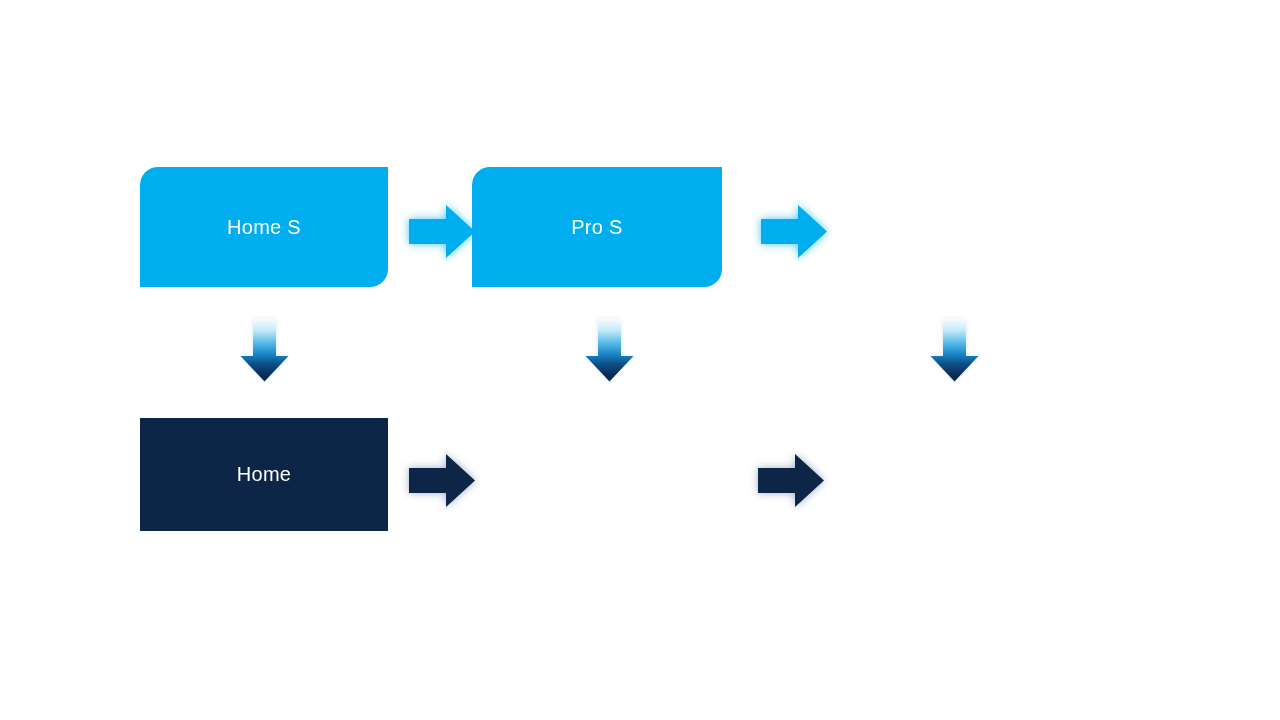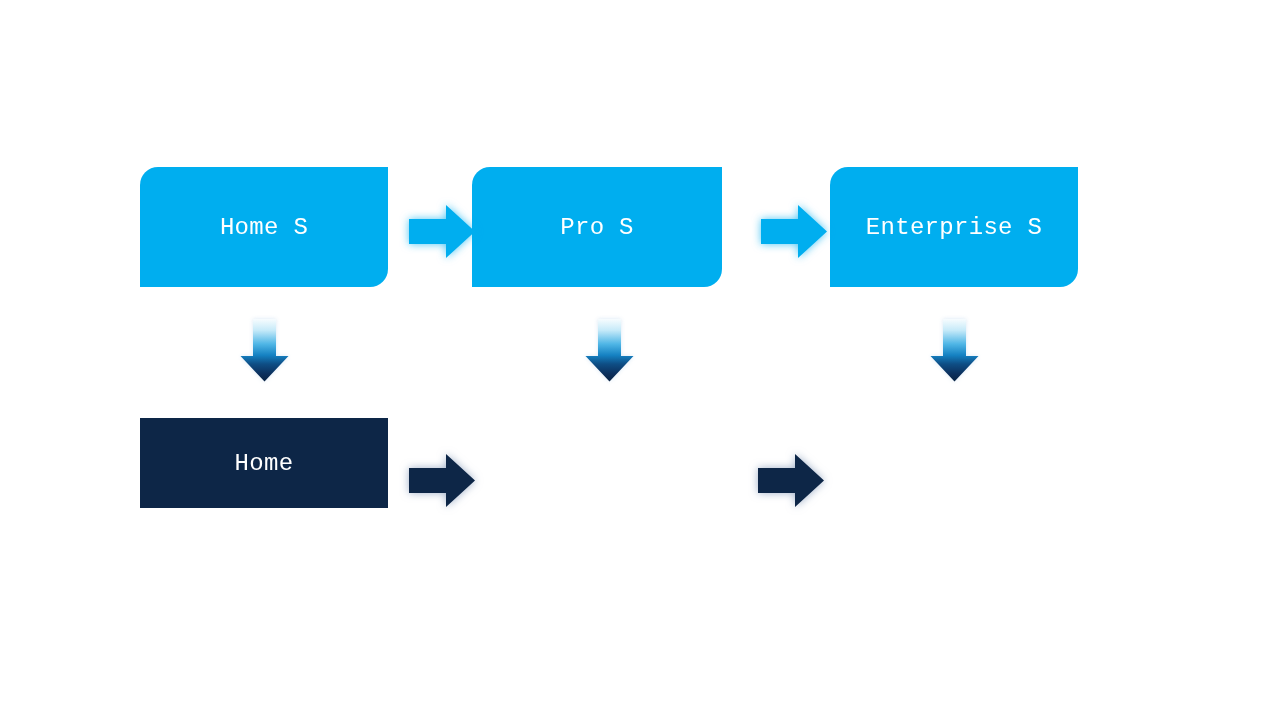--- a/index.html
+++ b/index.html
@@ -14,37 +14,36 @@
     height: 720px;
     background: #FFFFFF;
     overflow: hidden;
   }
   .node {
     position: absolute;
     display: flex;
     align-items: center;
     justify-content: center;
     color: #FFFFFF;
-    font-size: 24px;
+    font-size: 20px;
     font-weight: 400;
     letter-spacing: 0.3px;
     text-align: center;
-    font-family: Liberation Mono, monospace;
   }
   .node.top {
     background: #00AEEF;
     border-radius: 18px 0 18px 0;
     top: 167px;
     height: 120px;
   }
   .node.bottom {
     background: #0D2647;
     border-radius: 0;
     top: 418px;
-    height: 90px;
+    height: 113px;
   }
   .col1 { left: 140px; width: 248px; }
   .col2 { left: 472px; width: 250px; }
   .col3 { left: 830px; width: 248px; }
 
   .harrow {
     position: absolute;
     width: 67px;
     height: 55px;
   }
@@ -77,23 +76,20 @@
 </head>
 <body>
 
 <div class="canvas">
 
   <div class="node top col1">
     <span>Home S</span>
   </div>
   <div class="node top col2">
     <span>Pro S</span>
-  </div>
-  <div class="node top col3">
-    <span>Enterprise S</span>
   </div>
 
   <div class="node bottom col1">
     <span>Home</span>
   </div>
 
   <div class="harrow top-row h1">
     <svg width="67" height="55" viewBox="0 0 67 55">
       <path d="M0,15 H37 V1 L66,27.5 L37,54 V40 H0 Z" fill="#00AEEF"></path>
     </svg>

